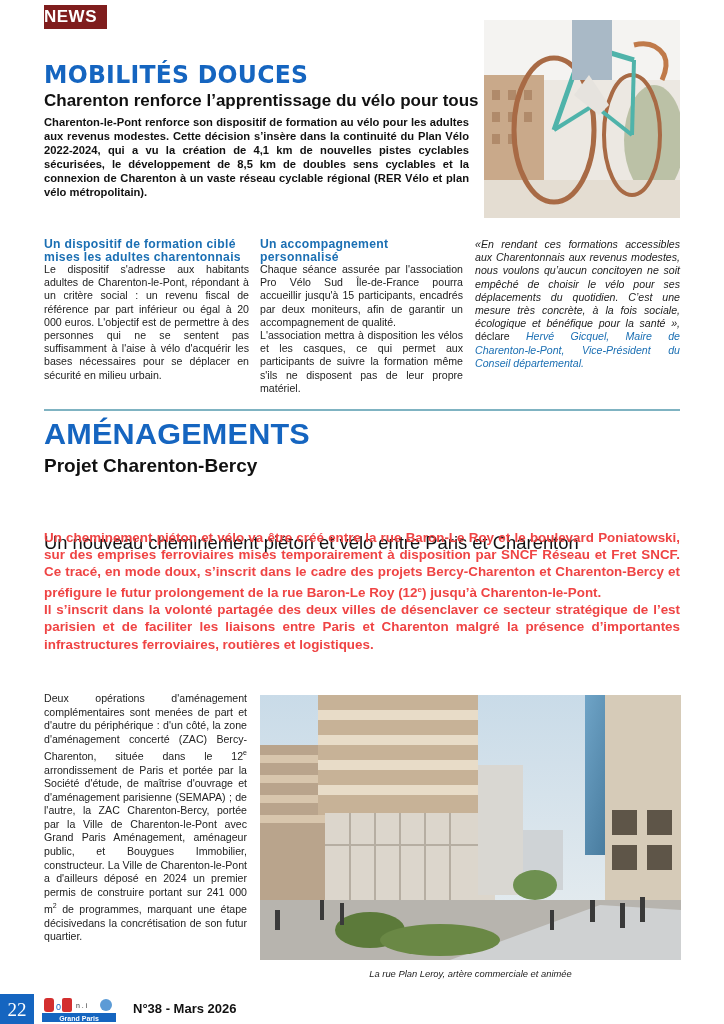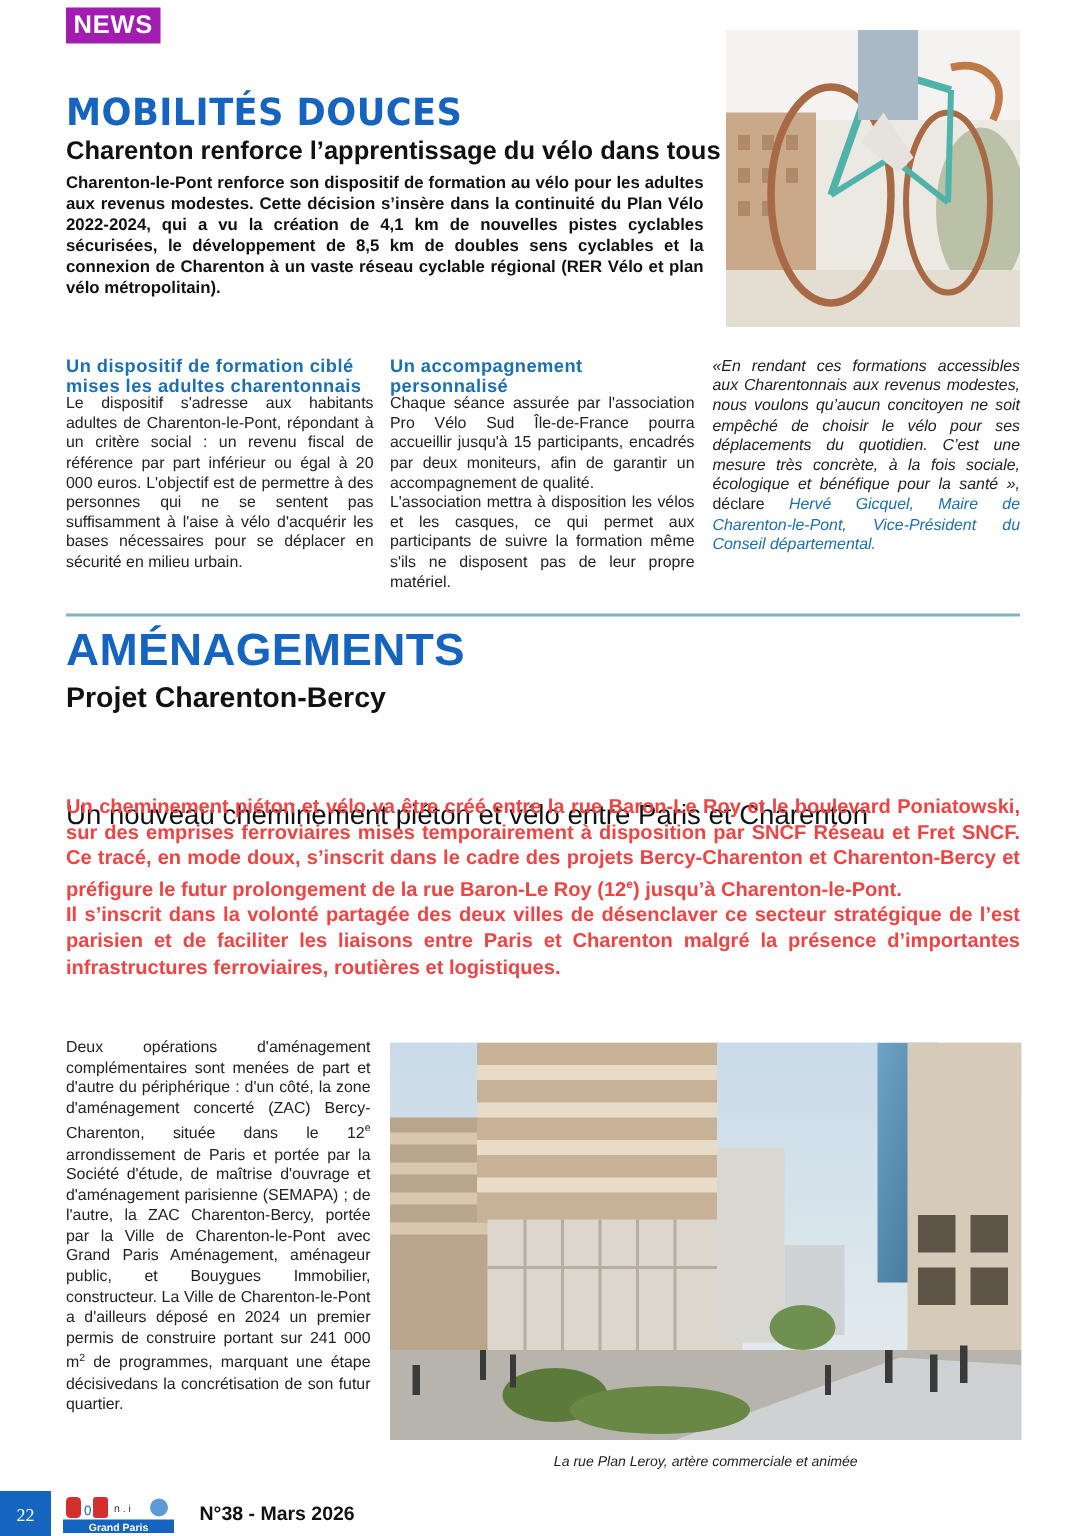--- a/index.html
+++ b/index.html
@@ -1,19 +1,19 @@
 <!DOCTYPE html>
 <html><head>
   <meta charset="utf-8">
   <style>
     html, body { margin: 0; padding: 0; background: #ffffff; }
     body { width: 724px; height: 1024px; position: relative; overflow: hidden; font-family: "Liberation Sans", sans-serif; color: #111; }
     .abs { position: absolute; }
 
-    .news-badge { left: 44px; top: 5px; width: 63px; height: 24px; background: #a21caf; color: #fff; font-weight: bold; font-size: 17px; line-height: 24px; text-align: center; letter-spacing: 0.5px; }
+    .news-badge { left: 44px; top: 5px; width: 63px; height: 24px; background: #7f1d1d; color: #fff; font-weight: bold; font-size: 17px; line-height: 24px; text-align: left; letter-spacing: 0.5px; }
 
     .section-title-1 { left: 44px; top: 60px; font-size: 25px; font-weight: bold; color: #1565c0; letter-spacing: 0.3px; font-family: "DejaVu Sans", sans-serif; transform: scaleX(0.94); transform-origin: left; }
     .subtitle-1 { left: 44px; top: 91px; font-size: 17px; font-weight: bold; color: #111; }
     .lead-1 { left: 44px; top: 115px; width: 425px; font-size: 11.2px; font-weight: bold; line-height: 14.1px; text-align: justify; color: #111; }
 
     .photo-bike { left: 484px; top: 20px; width: 196px; height: 198px; overflow: hidden; background: #e8e4de; }
 
     .col { top: 238px; font-size: 10.6px; line-height: 13.2px; color: #222; text-align: justify; }
     .col-h { font-size: 12.2px; font-weight: bold; color: #1b6fb3; line-height: 12.5px; letter-spacing: 0.3px; text-align: left; }
     .col-1 { left: 44px; width: 205px; }
@@ -28,31 +28,31 @@
     .subtitle-2 { left: 44px; top: 455px; font-size: 19px; font-weight: bold; color: #111; }
     .subtitle-3 { left: 44px; top: 484px; font-size: 18.4px; color: #111; margin-top: 48px; }
 
     .lead-2 { left: 44px; top: 529px; width: 636px; font-size: 13.4px; line-height: 17.2px; text-align: justify; color: #ef4444; font-weight: 700; }
 
     .col-4 { left: 44px; top: 692px; width: 203px; font-size: 10.6px; line-height: 13.6px; text-align: justify; color: #222; }
 
     .photo-city { left: 260px; top: 695px; width: 421px; height: 265px; overflow: hidden; background: #dfe6ec; }
     .caption { left: 260px; top: 968px; width: 421px; text-align: center; font-size: 9.4px; font-style: italic; color: #222; }
 
-    .page-num { left: 0px; top: 994px; width: 34px; height: 30px; background: #1565c0; color: #fff; font-size: 12px; line-height: 32px; text-align: center; font-family: "Liberation Serif", serif; }
+    .page-num { left: 0px; top: 994px; width: 34px; height: 30px; background: #1565c0; color: #fff; font-size: 19px; line-height: 32px; text-align: center; font-family: "Liberation Serif", serif; }
     .logo { left: 42px; top: 996px; width: 74px; height: 26px; }
     .issue { left: 133px; top: 1001px; font-size: 13px; font-weight: bold; color: #111; }
   </style>
 </head>
 <body>
 
 <div class="abs news-badge">NEWS</div>
 
 <div class="abs section-title-1">MOBILITÉS DOUCES</div>
-<div class="abs subtitle-1">Charenton renforce l’apprentissage du vélo dans tous</div>
+<div class="abs subtitle-1">Charenton renforce l’apprentissage du vélo pour tous</div>
 <div class="abs lead-1">Charenton-le-Pont renforce son dispositif de formation au vélo pour les adultes aux revenus modestes. Cette décision s’insère dans la continuité du Plan Vélo 2022-2024, qui a vu la création de 4,1 km de nouvelles pistes cyclables sécurisées, le développement de 8,5 km de doubles sens cyclables et la connexion de Charenton à un vaste réseau cyclable régional (RER Vélo et plan vélo métropolitain).</div>
 
 <div class="abs photo-bike">
   <svg width="196" height="198" viewBox="0 0 196 198">
     <rect x="0" y="0" width="196" height="198" fill="#ece8e2"></rect>
     <rect x="0" y="0" width="196" height="60" fill="#f4f3f1"></rect>
     <rect x="0" y="55" width="60" height="110" fill="#c9a98a"></rect>
     <rect x="8" y="70" width="8" height="10" fill="#b08a6a"></rect>
     <rect x="24" y="70" width="8" height="10" fill="#b08a6a"></rect>
     <rect x="40" y="70" width="8" height="10" fill="#b08a6a"></rect>

